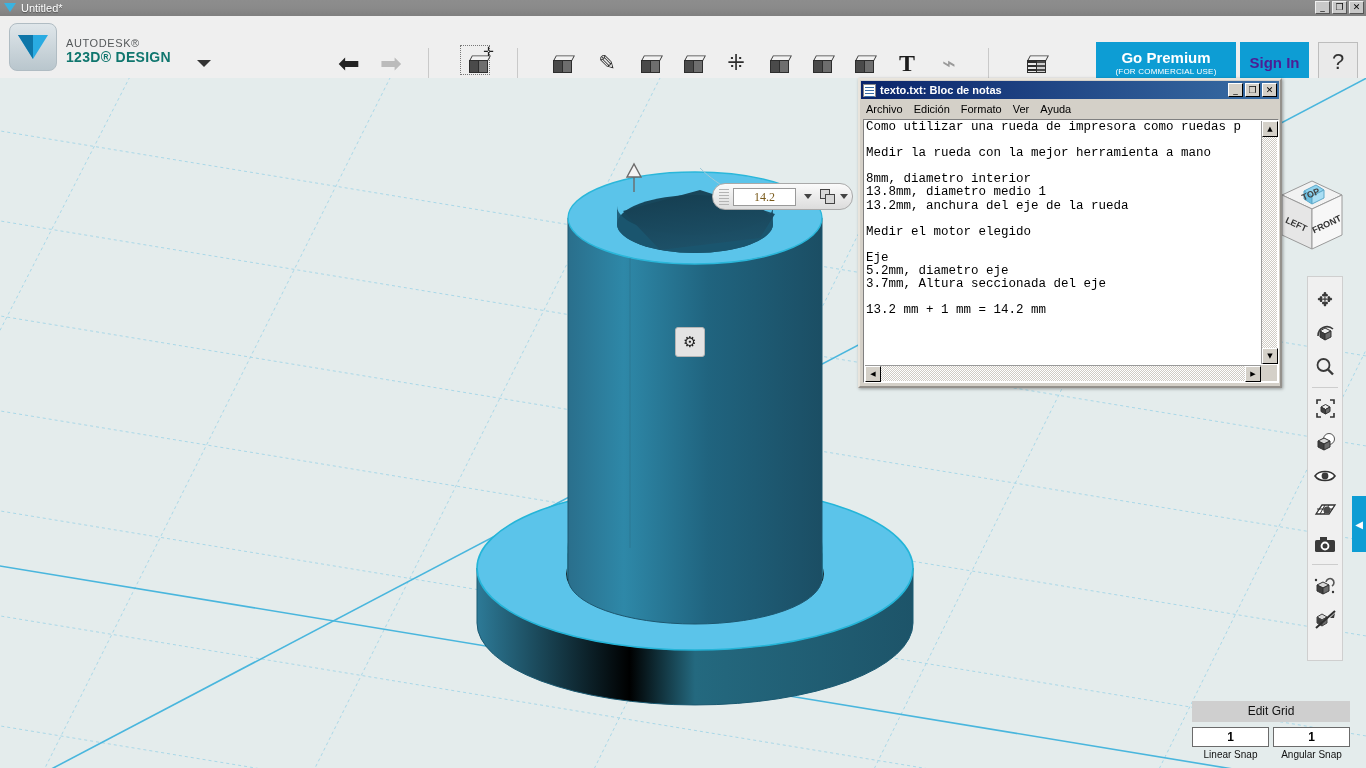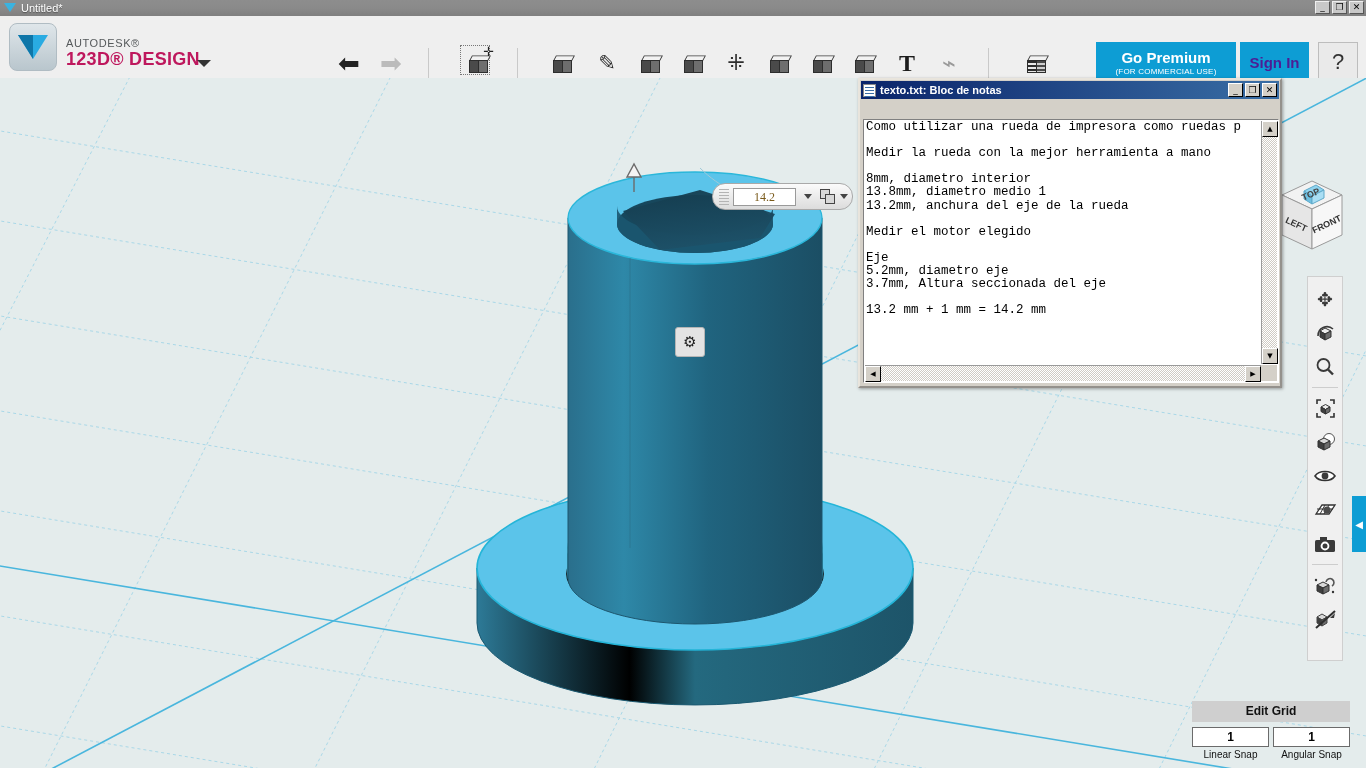--- a/index.html
+++ b/index.html
@@ -52,21 +52,21 @@
     border-left: 15px solid transparent; border-right: 15px solid transparent;
     border-top: 24px solid #29abe2; position: relative;
   }
   .logo-tri::after {
     content: ""; position: absolute; left: -15px; top: -24px;
     border-left: 15px solid transparent; border-right: 0 solid transparent;
     border-top: 24px solid #0e76a8;
   }
   .brand { position: absolute; left: 66px; top: 22px; line-height: 1.05; }
   .brand-top { font-size: 11px; color: #55595b; letter-spacing: .6px; }
-  .brand-bot { font-size: 18px; color: #be185d; font-weight: bold; letter-spacing: .3px; }
+  .brand-bot { font-size: 14px; color: #0f766e; font-weight: bold; letter-spacing: .3px; }
   .brand-caret {
     position: absolute; left: 197px; top: 44px; width: 0; height: 0;
     border-left: 7px solid transparent; border-right: 7px solid transparent;
     border-top: 7px solid #333;
   }
 
   .tb-icon {
     position: absolute; top: 28px; width: 38px; height: 38px;
     display: flex; align-items: center; justify-content: center;
     cursor: pointer;
@@ -194,21 +194,21 @@
     position: absolute; right: 0; top: 418px; width: 14px; height: 56px;
     background: #0d9dd4; cursor: pointer;
     display: flex; align-items: center; justify-content: center;
     color: #fff; font-size: 10px; font-family: "DejaVu Sans", sans-serif;
   }
 
   
   .gridctl { position: absolute; right: 16px; bottom: 8px; width: 158px; }
   .gridctl-head {
     height: 21px; background: #cfcfcf; color: #111;
-    font-size: 12px; font-weight: bold; text-align: center; line-height: 21px;
+    font-size: 12px; font-weight: normal; text-align: center; line-height: 21px;
     cursor: pointer;
   }
   .gridctl-row { display: flex; gap: 4px; margin-top: 5px; }
   .gridctl-cell { width: 77px; }
   .gridctl-input {
     height: 20px; background: #fff; border: 1px solid #6b6b6b;
     text-align: center; font-size: 12px; font-weight: bold; color: #000; line-height: 18px;
   }
   .gridctl-label {
     text-align: center; font-size: 10px; font-weight: normal; color: #111; margin-top: 2px;
@@ -606,20 +606,27 @@
     <div class="np-title">
       <div class="np-title-icon"></div>
       <div class="np-title-text">texto.txt: Bloc de notas</div>
       <div class="np-win-btns">
         <div class="np-win-btn">_</div>
         <div class="np-win-btn">❐</div>
         <div class="np-win-btn">✕</div>
       </div>
     </div>
 
+    <div class="np-menu">
+      <span>Archivo</span>
+      <span>Edición</span>
+      <span>Formato</span>
+      <span>Ver</span>
+      <span>Ayuda</span>
+    </div>
 
     <div class="np-body">
       <div class="np-text">Como utilizar una rueda de impresora como ruedas p
 
 Medir la rueda con la mejor herramienta a mano
 
 8mm, diametro interior
 13.8mm, diametro medio 1
 13.2mm, anchura del eje de la rueda
 

